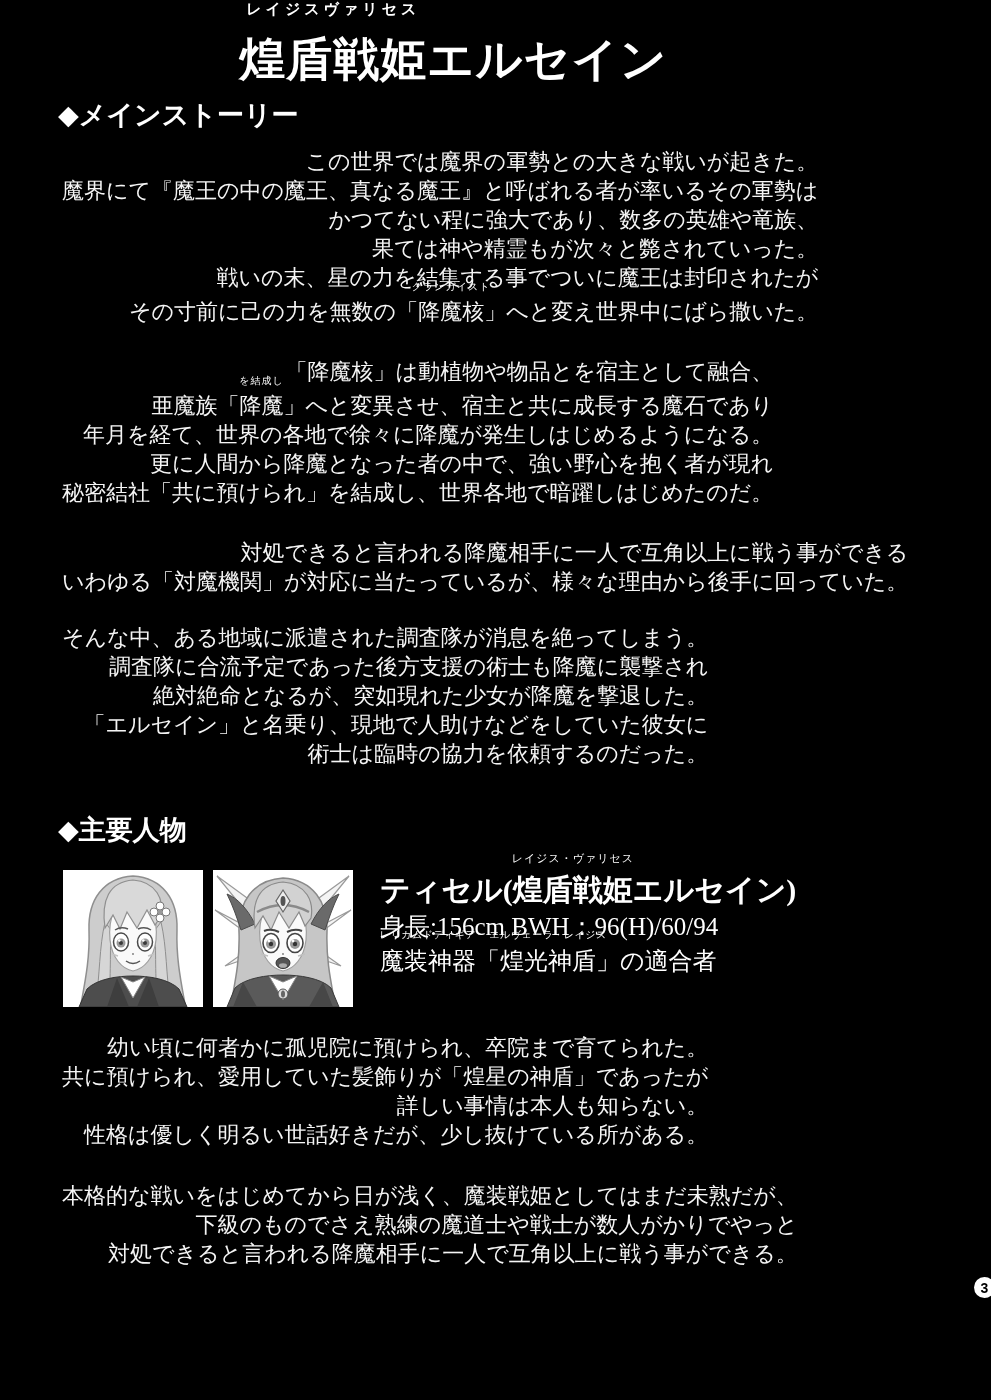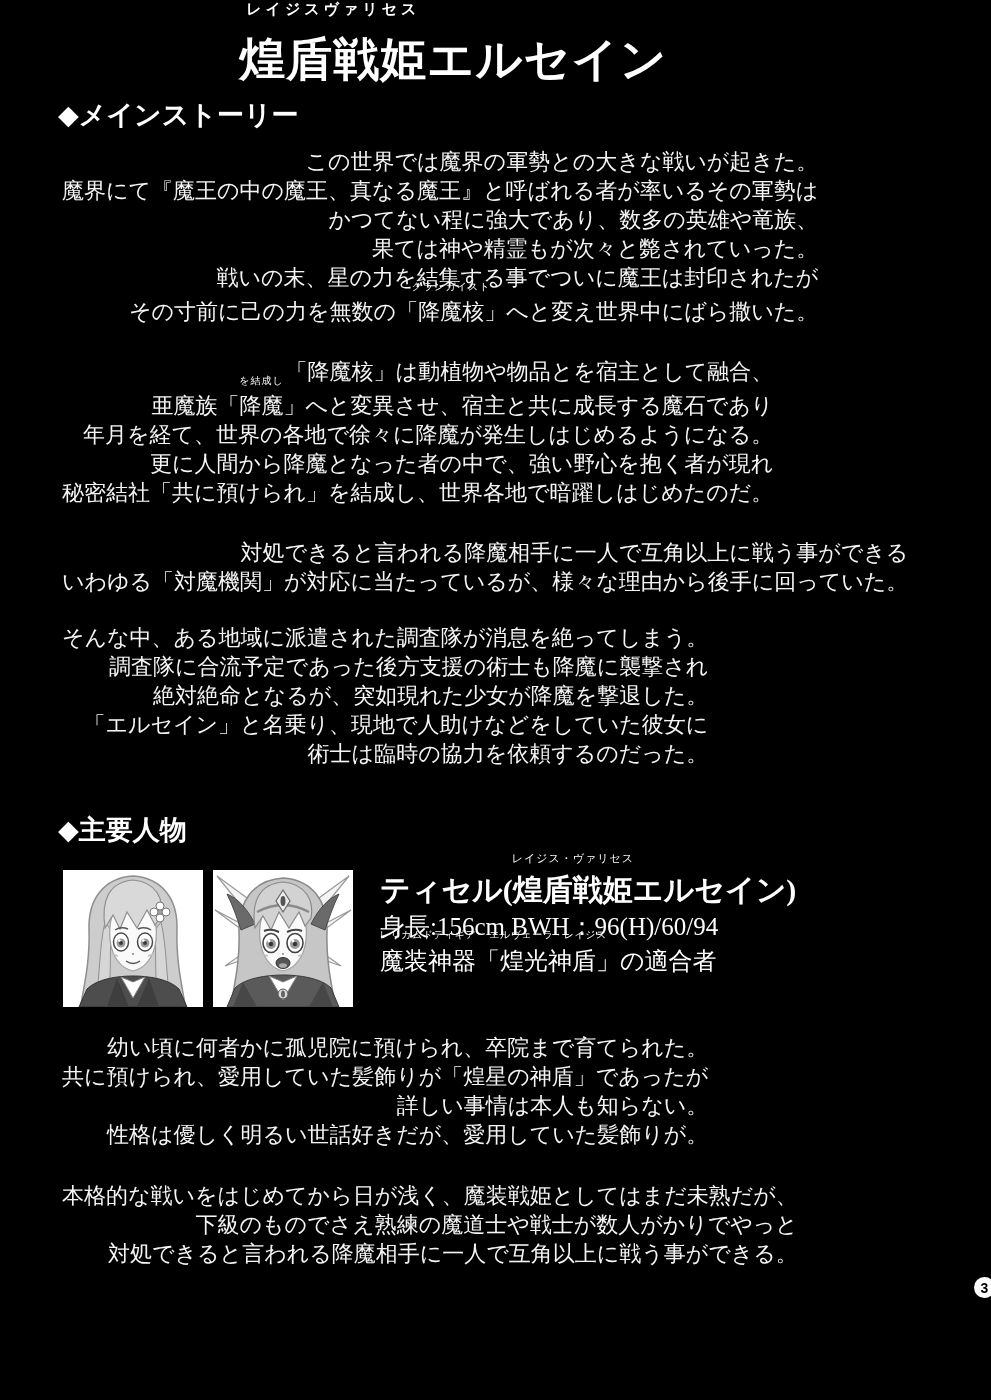--- a/index.html
+++ b/index.html
@@ -221,21 +221,21 @@
   </div>
 
   <div>
     <p class="char-name">ティセル(<span class="rb"><span class="rt">レイジス・ヴァリセス</span>煌盾戦姫</span>エルセイン)</p>
     <p class="char-stats">身長:156cm BWH：96(H)/60/94</p>
     <p class="char-gear"><span class="rb"><span class="rt">レリカムドディギア</span>魔装神器</span>「<span class="rb"><span class="rt">エルヴェーラ・レイジス</span>煌光神盾</span>」の適合者</p>
     <p class="para bio-1">
         <span class="tline">幼い頃に何者かに孤児院に預けられ、卒院まで育てられた。</span>
         <span class="tline">共に預けられ、愛用していた髪飾りが「煌星の神盾」であったが</span>
         <span class="tline">詳しい事情は本人も知らない。</span>
-        <span class="tline">性格は優しく明るい世話好きだが、愛用していた髪飾りが。</span>
+        <span class="tline">性格は優しく明るい世話好きだが、少し抜けている所がある。</span>
       </p>
     <p class="para bio-2">
         <span class="tline">本格的な戦いをはじめてから日が浅く、魔装戦姫としてはまだ未熟だが、</span>
         <span class="tline">下級のものでさえ熟練の魔道士や戦士が数人がかりでやっと</span>
         <span class="tline">対処できると言われる降魔相手に一人で互角以上に戦う事ができる。</span>
       </p>
   </div>
 
   <div class="page-number">
     <span>3</span>

